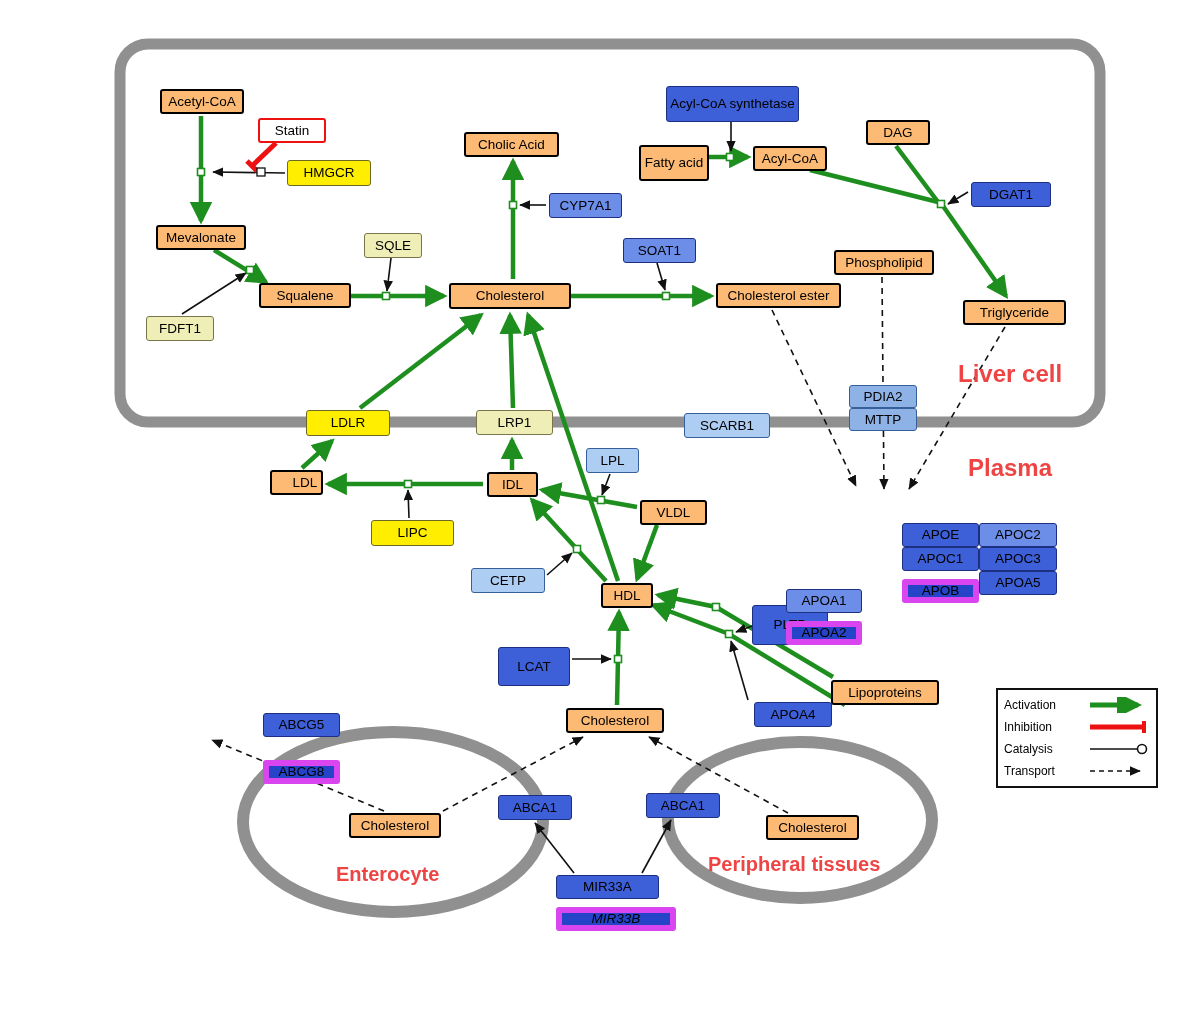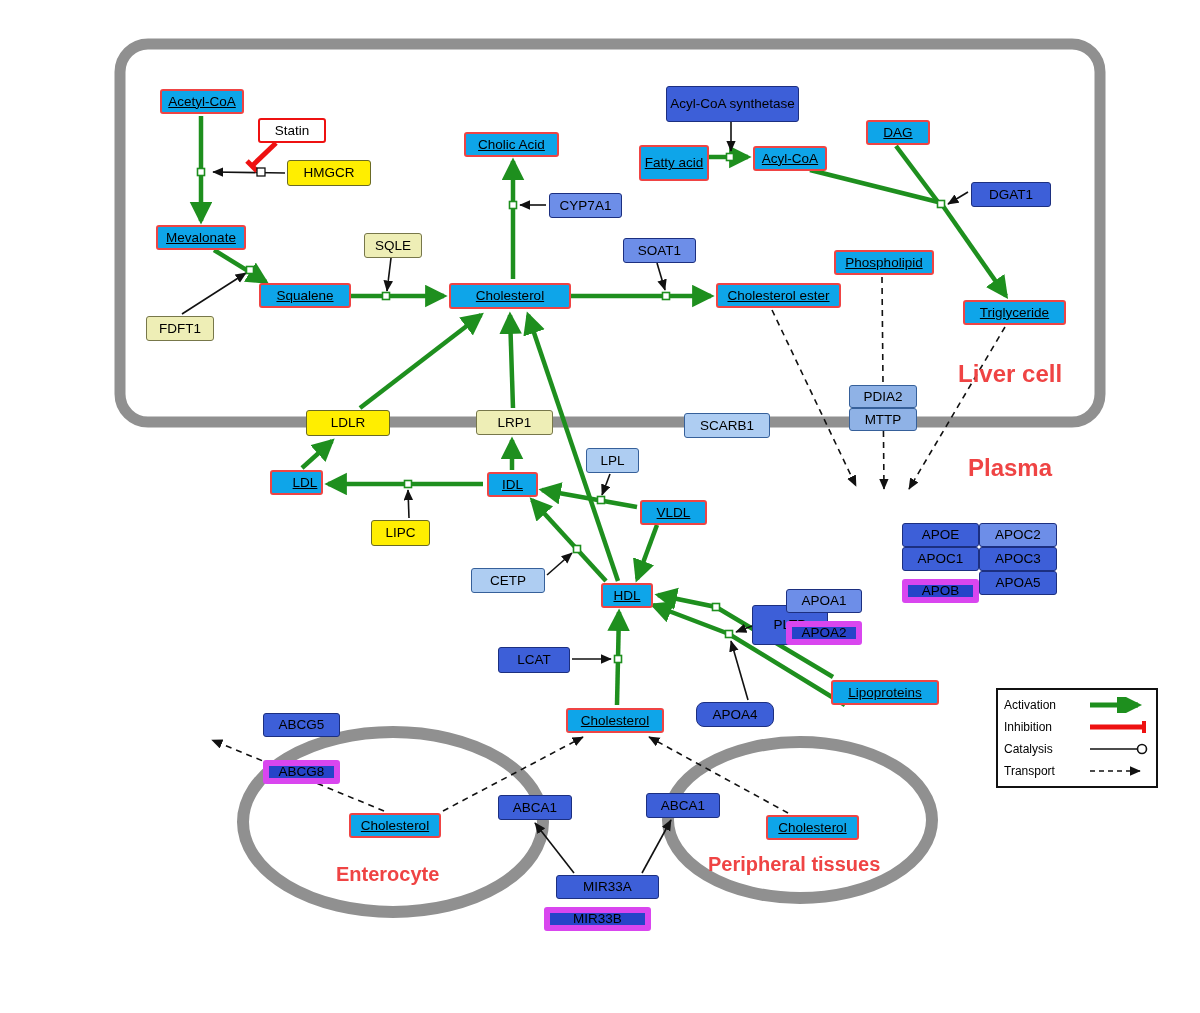--- a/index.html
+++ b/index.html
@@ -2,21 +2,21 @@
 <html><head>
 <meta charset="utf-8">
 <style>
   html,body{margin:0;padding:0;background:#fff;}
   .canvas{position:relative;width:1200px;height:1013px;background:#fff;overflow:hidden;
           font-family:"Liberation Sans",sans-serif;}
   svg.edges{position:absolute;left:0;top:0;z-index:1;}
   .node{position:absolute;z-index:3;display:flex;align-items:center;justify-content:center;
         text-align:center;font-size:13.5px;line-height:1.15;box-sizing:border-box;color:#000;
         border-radius:3px;}
-  .m   {background:#0ea5e9;border:2px solid #ef4444;text-decoration:underline;}
+  .m   {background:#fdba74;border:2px solid #000000;}
   .statin{background:#ffffff;border:2px solid #ee1111;}
   .y   {background:#ffee00;border:1px solid #6a6a25;}
   .py  {background:#eeeeb6;border:1px solid #77774a;}
   .b   {background:#3d5fd8;border:1px solid #1c2f80;}
   .mb  {background:#6d8ee8;border:1px solid #1c2f80;}
   .db  {background:#2644c8;border:6px solid #d946ef;margin-top:8px;}
   .lb  {background:#aecdf2;border:1px solid #36609a;}
   .lbm {background:#8fb2e6;border:1px solid #36609a;}
   .comp-label{position:absolute;z-index:2;font-weight:bold;color:#ef4444;margin-top:8px;}
   .big{font-size:24px;}
@@ -148,45 +148,45 @@
   <div class="node lbm" style="left:849px;top:408px;width:68px;height:23px;">MTTP</div>
 
   <div class="node y" style="left:306px;top:410px;width:84px;height:26px;">LDLR</div>
   <div class="node py" style="left:476px;top:410px;width:77px;height:25px;">LRP1</div>
   <div class="node lb" style="left:684px;top:413px;width:86px;height:25px;">SCARB1</div>
 
   <div class="node m" style="left:270px;top:470px;width:53px;height:25px;padding-left:17px;">LDL</div>
   <div class="node m" style="left:487px;top:472px;width:51px;height:25px;">IDL</div>
   <div class="node lb" style="left:586px;top:448px;width:53px;height:25px;">LPL</div>
   <div class="node m" style="left:640px;top:500px;width:67px;height:25px;">VLDL</div>
-  <div class="node y" style="left:371px;top:520px;width:59px;height:26px;text-align:center;">LIPC</div>
+  <div class="node y" style="left:371px;top:520px;width:83px;height:26px;text-align:center;">LIPC</div>
   <div class="node lb" style="left:471px;top:568px;width:74px;height:25px;">CETP</div>
   <div class="node m" style="left:601px;top:583px;width:52px;height:25px;">HDL</div>
   <div class="node b" style="left:752px;top:565px;width:76px;height:40px;margin-top:40px;">PLTP</div>
   <div class="node mb" style="left:786px;top:589px;width:76px;height:24px;">APOA1</div>
   <div class="node db" style="left:786px;top:613px;width:76px;height:24px;">APOA2</div>
   <div class="node b" style="left:902px;top:523px;width:77px;height:24px;">APOE</div>
   <div class="node mb" style="left:979px;top:523px;width:78px;height:24px;">APOC2</div>
   <div class="node b" style="left:902px;top:547px;width:77px;height:24px;">APOC1</div>
   <div class="node b" style="left:979px;top:547px;width:78px;height:24px;">APOC3</div>
   <div class="node db" style="left:902px;top:571px;width:77px;height:24px;">APOB</div>
   <div class="node b" style="left:979px;top:571px;width:78px;height:24px;">APOA5</div>
-  <div class="node b" style="left:498px;top:647px;width:72px;height:26px;">LCAT</div>
-  <div class="node b" style="left:696px;top:702px;width:78px;height:25px;border-radius:8px;">APOA4</div>
+  <div class="node b" style="left:498px;top:647px;width:72px;height:39px;">LCAT</div>
+  <div class="node b" style="left:754px;top:702px;width:78px;height:25px;">APOA4</div>
   <div class="node m" style="left:831px;top:680px;width:108px;height:25px;">Lipoproteins</div>
   <div class="node m" style="left:566px;top:708px;width:98px;height:25px;">Cholesterol</div>
 
   <div class="node b" style="left:263px;top:713px;width:77px;height:24px;">ABCG5</div>
   <div class="node db" style="left:263px;top:752px;width:77px;height:24px;">ABCG8</div>
   <div class="node m" style="left:349px;top:813px;width:92px;height:25px;">Cholesterol</div>
   <div class="node b" style="left:498px;top:795px;width:74px;height:25px;">ABCA1</div>
   <div class="node b" style="left:646px;top:793px;width:74px;height:25px;">ABCA1</div>
   <div class="node m" style="left:766px;top:815px;width:93px;height:25px;">Cholesterol</div>
   <div class="node b" style="left:556px;top:875px;width:103px;height:24px;">MIR33A</div>
-  <div class="node db" style="left:544px;top:899px;width:107px;height:24px;">MIR33B</div>
+  <div class="node db" style="left:556px;top:899px;width:120px;height:24px;font-style:italic;">MIR33B</div>
 
   <div class="legend">
     <div class="lrow">
       <span>Activation</span>
       <svg width="62" height="16">
         <line x1="2" y1="8" x2="50" y2="8" stroke="#1e8f1e" stroke-width="5" marker-end="url(#ga)"></line>
       </svg>
     </div>
     <div class="lrow">
       <span>Inhibition</span>

